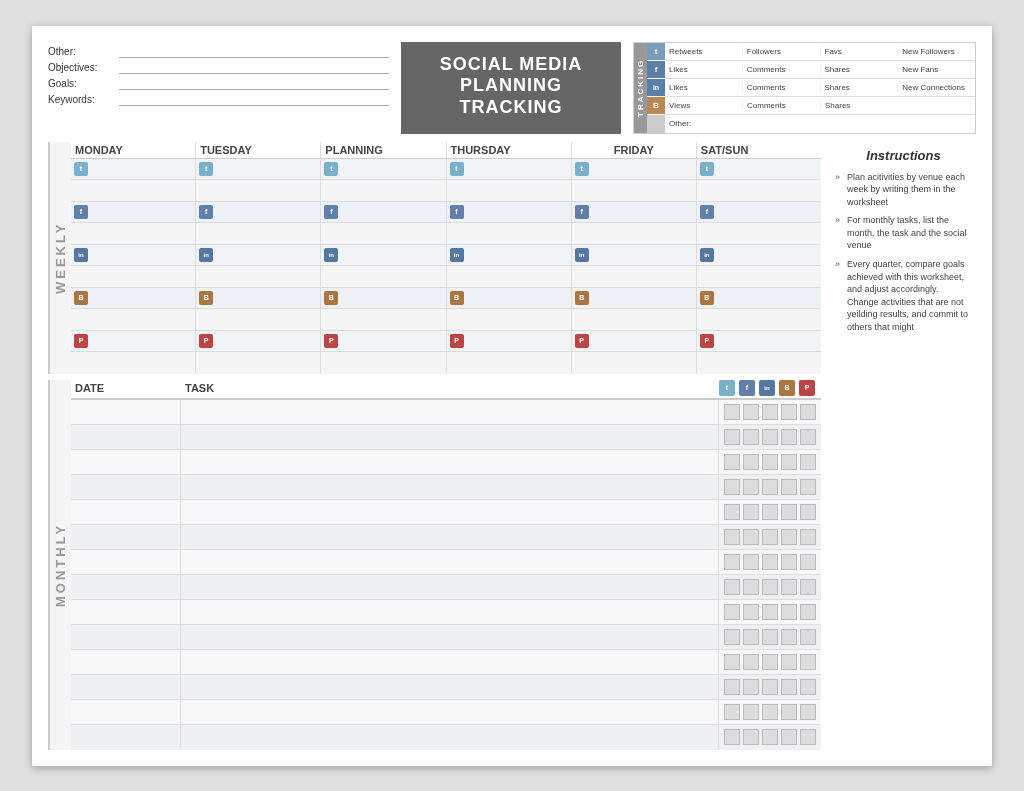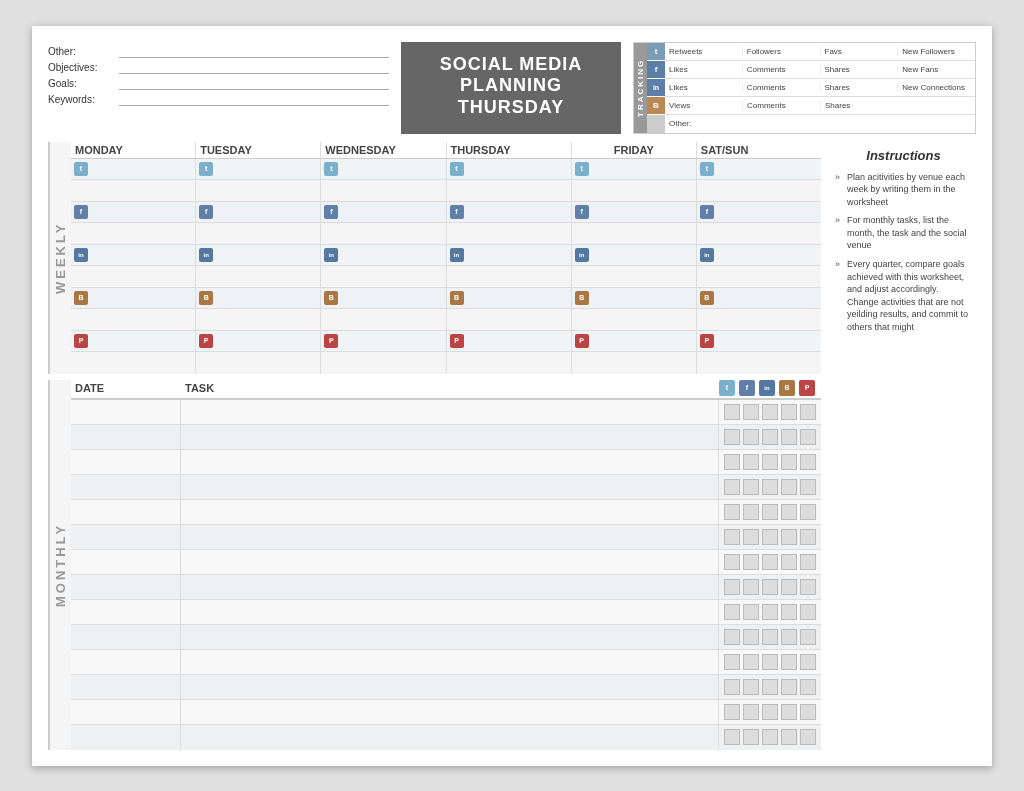--- a/index.html
+++ b/index.html
@@ -134,21 +134,21 @@
       </div>
       <div class="header-field">
         <span style="font-size:10px;color:#333;min-width:65px;">Keywords:</span>
         <div class="header-field-line" style="width:200px;border-bottom:1px solid #aaa;"></div>
       </div>
     </div>
 
     <div class="header-title-box">
       <h1>
         <span>SOCIAL MEDIA</span><br>
-        <span>PLANNING THURSDAY</span>
+        <span>PLANNING TRACKING</span>
       </h1>
     </div>
 
     <div style="flex:1;border:1px solid #ccc;display:flex;overflow:hidden;">
 
       <div style="writing-mode:vertical-rl;transform:rotate(180deg);font-size:8px;font-weight:bold;letter-spacing:2px;color:#fff;background:#999;padding:3px 2px;text-align:center;display:flex;align-items:center;justify-content:center;">TRACKING</div>
 
       <div style="display:flex;flex-direction:column;">
         <div style="width:18px;height:18px;background:#7a9cb8;display:flex;align-items:center;justify-content:center;color:#fff;font-size:8px;font-weight:bold;border-bottom:1px solid #fff;">t</div>
         <div style="width:18px;height:18px;background:#5b7fa6;display:flex;align-items:center;justify-content:center;color:#fff;font-size:8px;font-weight:bold;border-bottom:1px solid #fff;">f</div>
@@ -200,21 +200,21 @@
 
       <div style="display:flex;margin-bottom:4px;">
 
         <div style="writing-mode:vertical-rl;transform:rotate(180deg);font-size:13px;font-weight:bold;letter-spacing:3px;color:#999;padding:4px 3px;text-align:center;border-right:2px solid #ccc;background:#f5f5f5;display:flex;align-items:center;justify-content:center;">WEEKLY</div>
 
         <div style="flex:1;">
 
           <div style="display:flex;border-bottom:1px solid #ccc;">
             <div style="flex:1;font-size:11px;font-weight:bold;color:#444;padding:2px 4px;border-right:1px solid #ddd;">MONDAY</div>
             <div style="flex:1;font-size:11px;font-weight:bold;color:#444;padding:2px 4px;border-right:1px solid #ddd;">TUESDAY</div>
-            <div style="flex:1;font-size:11px;font-weight:bold;color:#444;padding:2px 4px;border-right:1px solid #ddd;">WEDNESDAY</div>
+            <div style="flex:1;font-size:11px;font-weight:bold;color:#444;padding:2px 4px;border-right:1px solid #ddd;">PLANNING</div>
             <div style="flex:1;font-size:11px;font-weight:bold;color:#444;padding:2px 4px;border-right:1px solid #ddd;">THURSDAY</div>
             <div style="flex:1;font-size:11px;font-weight:bold;color:#444;padding:2px 4px;border-right:1px solid #ddd;text-align:center;">FRIDAY</div>
             <div style="flex:1;font-size:11px;font-weight:bold;color:#444;padding:2px 4px;">SAT/SUN</div>
           </div>
 
           <div style="display:flex;border-bottom:1px solid #ddd;">
             <div style="flex:1;height:20px;border-right:1px solid #ddd;display:flex;align-items:center;padding-left:3px;background:#f0f4f7;">
                 <div style="width:14px;height:14px;border-radius:2px;background:#7ab0cc;display:flex;align-items:center;justify-content:center;color:#fff;font-size:7px;font-weight:bold;">t</div>
               </div>
             <div style="flex:1;height:20px;border-right:1px solid #ddd;display:flex;align-items:center;padding-left:3px;background:#f0f4f7;">

